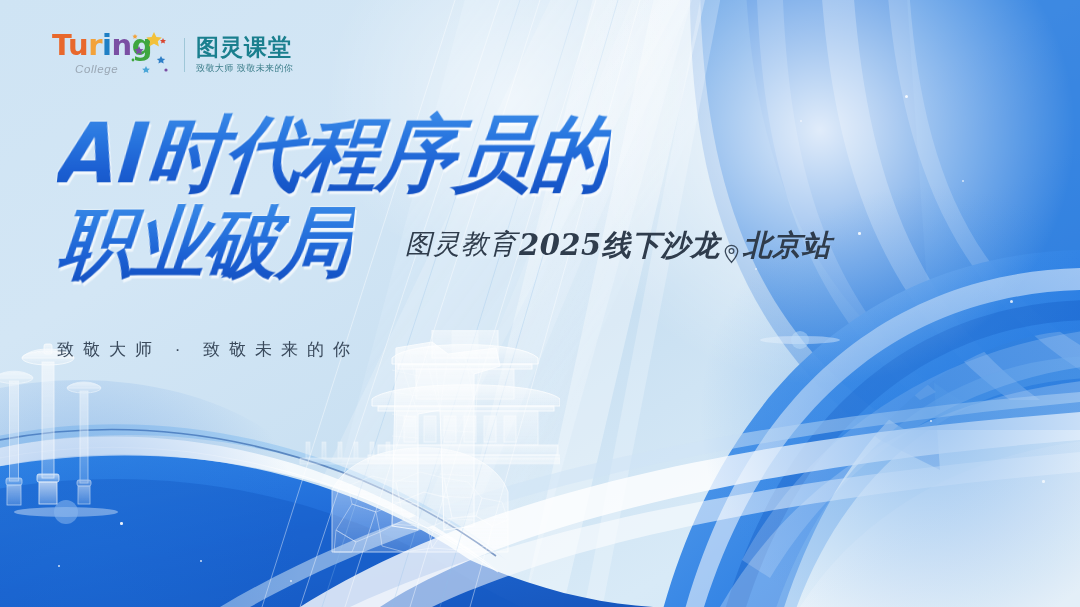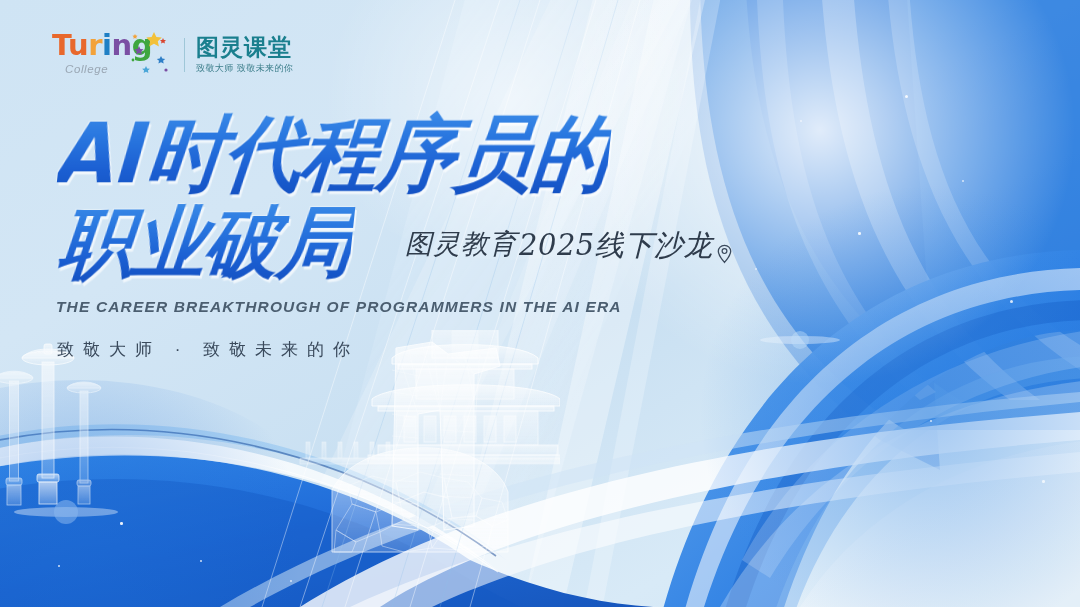--- a/index.html
+++ b/index.html
@@ -41,21 +41,21 @@
     font-size:29px;font-weight:700;letter-spacing:-.5px;
     font-family:"DejaVu Sans","Liberation Sans",sans-serif;
     line-height:1;white-space:nowrap;
   }
   .tw .c1{color:#e8682c;}
   .tw .c2{color:#f2a23a;}
   .tw .c3{color:#1f7fc4;}
   .tw .c4{color:#7a4fa3;}
   .tw .c5{color:#3fa63f;}
   .logo-turing .college{
-    position:absolute;left:13px;top:36px;
+    position:absolute;left:23px;top:36px;
     font-size:11.5px;color:#9aa7b4;font-style:italic;letter-spacing:.6px;
     font-family:"Liberation Sans",sans-serif;
   }
   .stars{position:absolute;left:78px;top:0;width:40px;height:58px;}
   .divider-v{width:1px;height:34px;background:#9fc7d8;margin:0 11px 0 44px;}
   .logo-cn{display:flex;flex-direction:column;justify-content:center;}
   .logo-cn-main{
     font-size:23px;font-weight:700;color:#1a7f8e;letter-spacing:1px;line-height:1.05;
     font-family:"DejaVu Sans","Liberation Sans",sans-serif;
   }
@@ -87,21 +87,21 @@
   .hl-row-2 .hl-text{font-size:74px;line-height:82px;}
 
   
   .event-info{
     position:absolute;left:405px;top:228px;
     display:flex;flex-direction:row;gap:2px;
     font-family:"DejaVu Serif","Liberation Serif",serif;
     color:#2f3c4c;
   }
   .event-line1{font-size:27px;font-style:italic;letter-spacing:1px;line-height:1.18;}
-  .event-line2{font-size:29px;font-style:italic;letter-spacing:.5px;line-height:1.18;display:flex;align-items:center;gap:3px;white-space:nowrap;}
+  .event-line2{font-size:29px;font-style:italic;letter-spacing:.5px;line-height:1.18;display:flex;align-items:center;gap:3px;white-space:nowrap;font-weight:bold;}
   .pin-icon{display:inline-block;width:17px;height:20px;position:relative;top:2px;flex:0 0 auto;}
 
   
   .subtitle-en{
     position:absolute;left:56px;top:298px;
     font-family:"Liberation Sans","DejaVu Sans",sans-serif;
     font-size:15.5px;font-style:italic;font-weight:600;
     letter-spacing:1.15px;color:#4b5e70;white-space:nowrap;
   }
 
@@ -419,20 +419,20 @@
   <div class="event-info">
     <div class="event-line1">图灵教育</div>
     <div class="event-line2">
       <span>2025线下沙龙</span>
       <span class="pin-icon">
         <svg viewBox="0 0 17 20" width="17" height="20">
           <path d="M8.5 1.4 C 4.9 1.4 2.3 4 2.3 7.2 C 2.3 11.3 8.5 18.4 8.5 18.4 C 8.5 18.4 14.7 11.3 14.7 7.2 C 14.7 4 12.1 1.4 8.5 1.4 Z" fill="none" stroke="#3b4a5c" stroke-width="1.3"></path>
           <circle cx="8.5" cy="7.1" r="2.4" fill="none" stroke="#3b4a5c" stroke-width="1.2"></circle>
         </svg>
       </span>
+      <span>北京站</span>
     </div>
   </div>
 
-  <div class="subtitle-en">THE CAREER BREAKTHROUGH OF PROGRAMMERS IN THE AI ERA</div>
 
   <div class="tagline">致敬大师 · 致敬未来的你</div>
 
 </div>
 
 </body></html>

